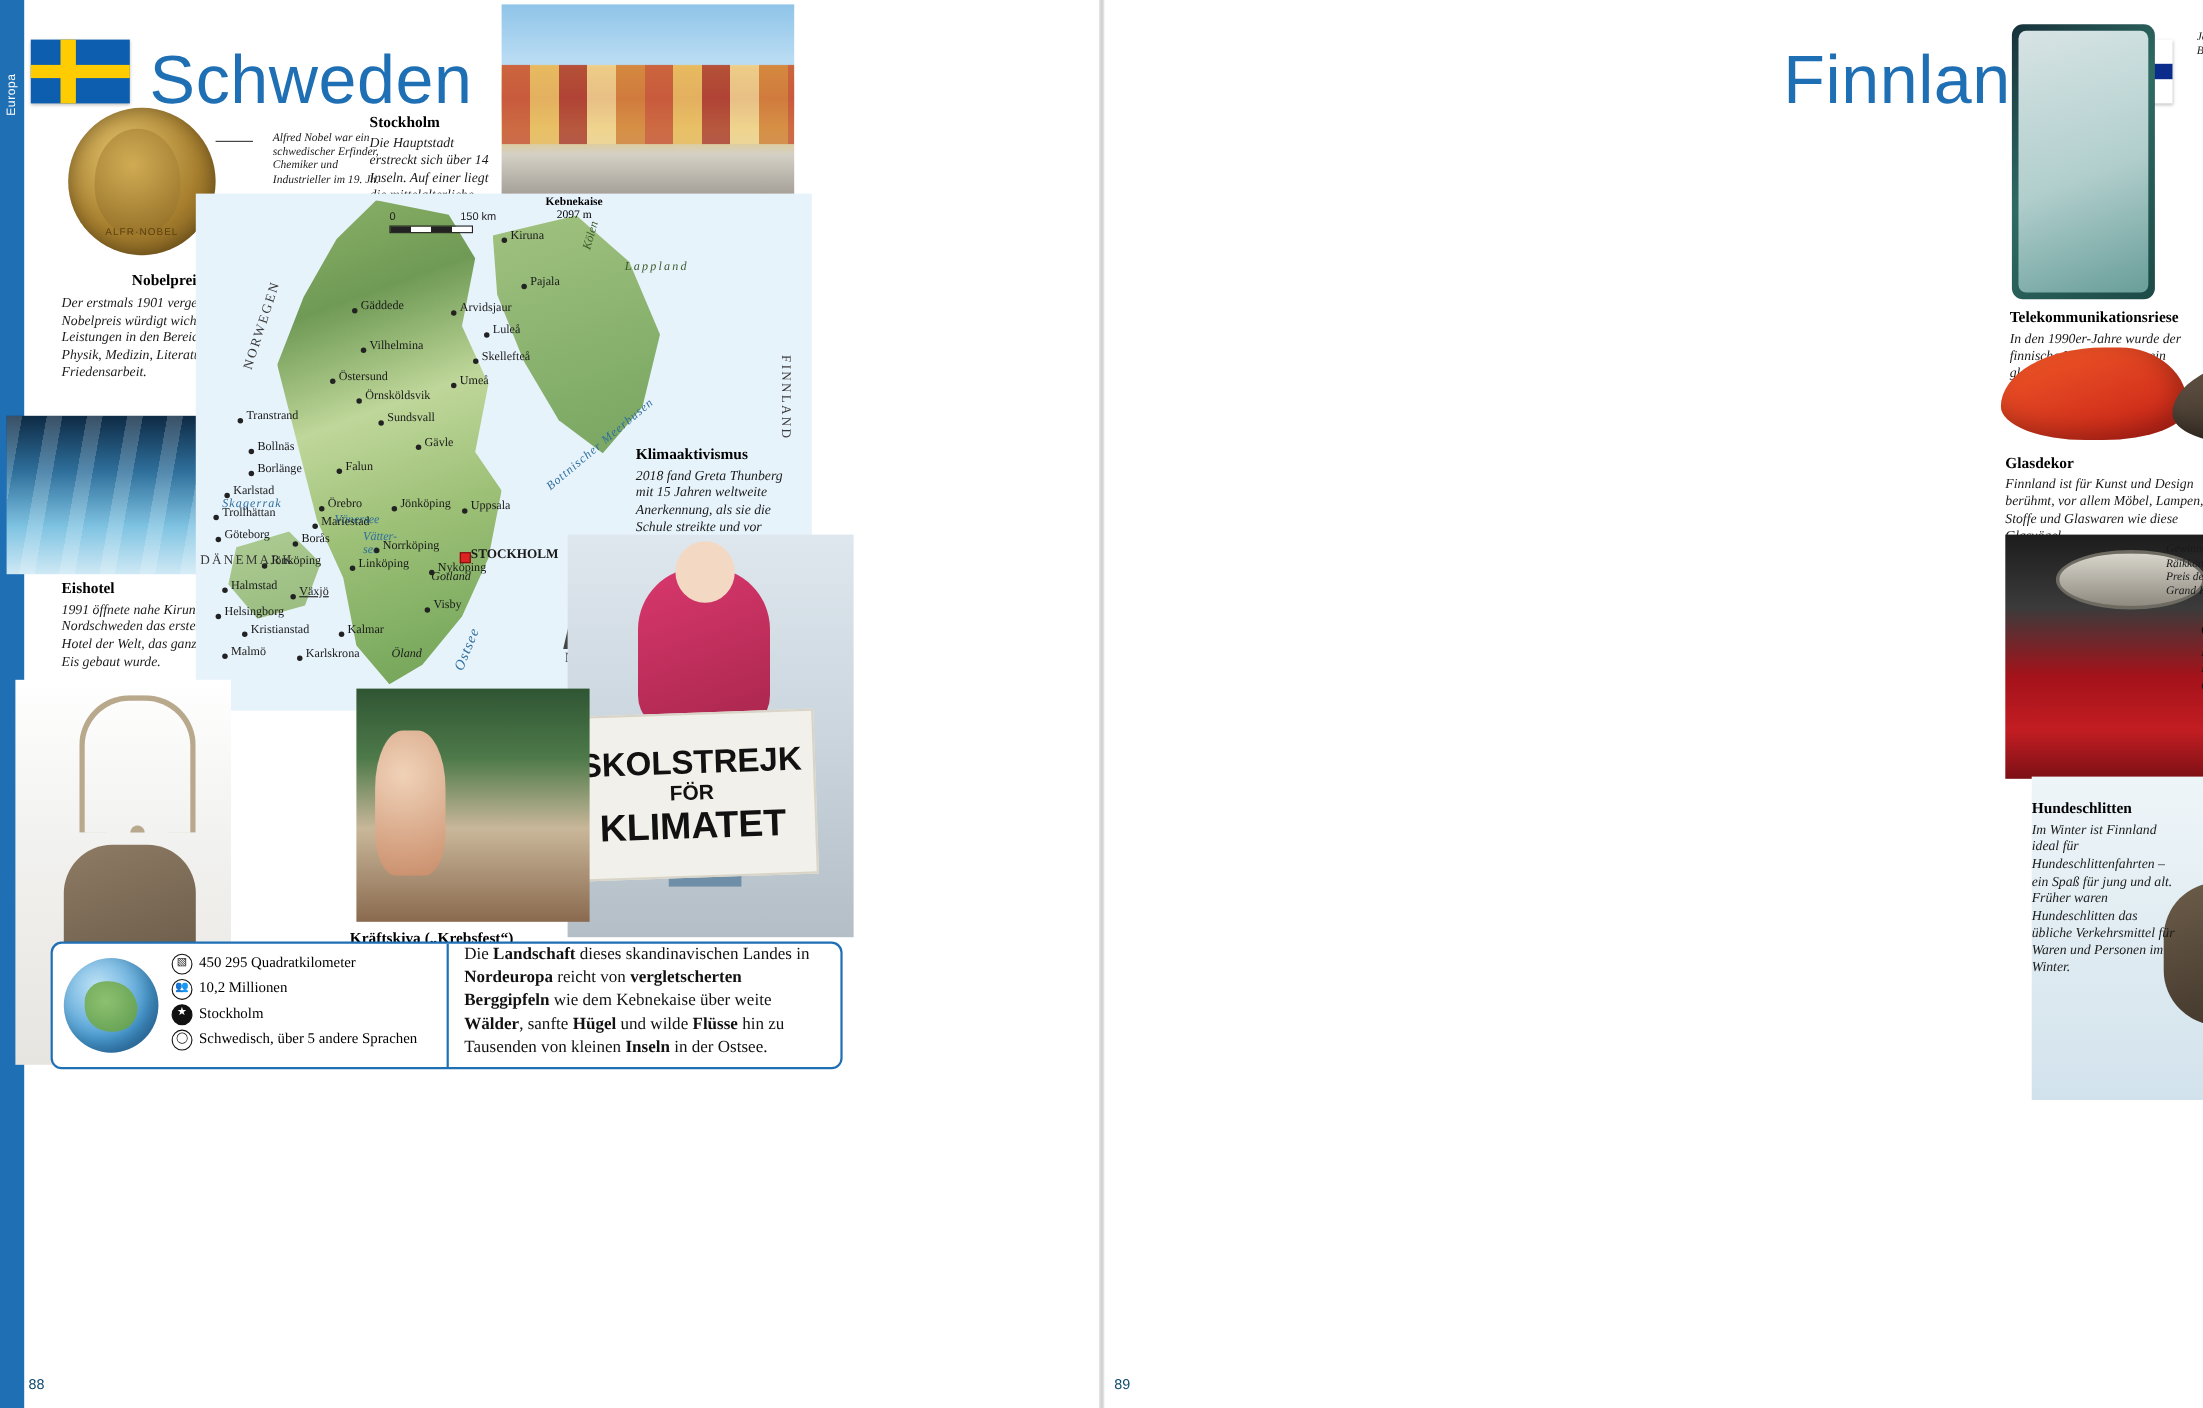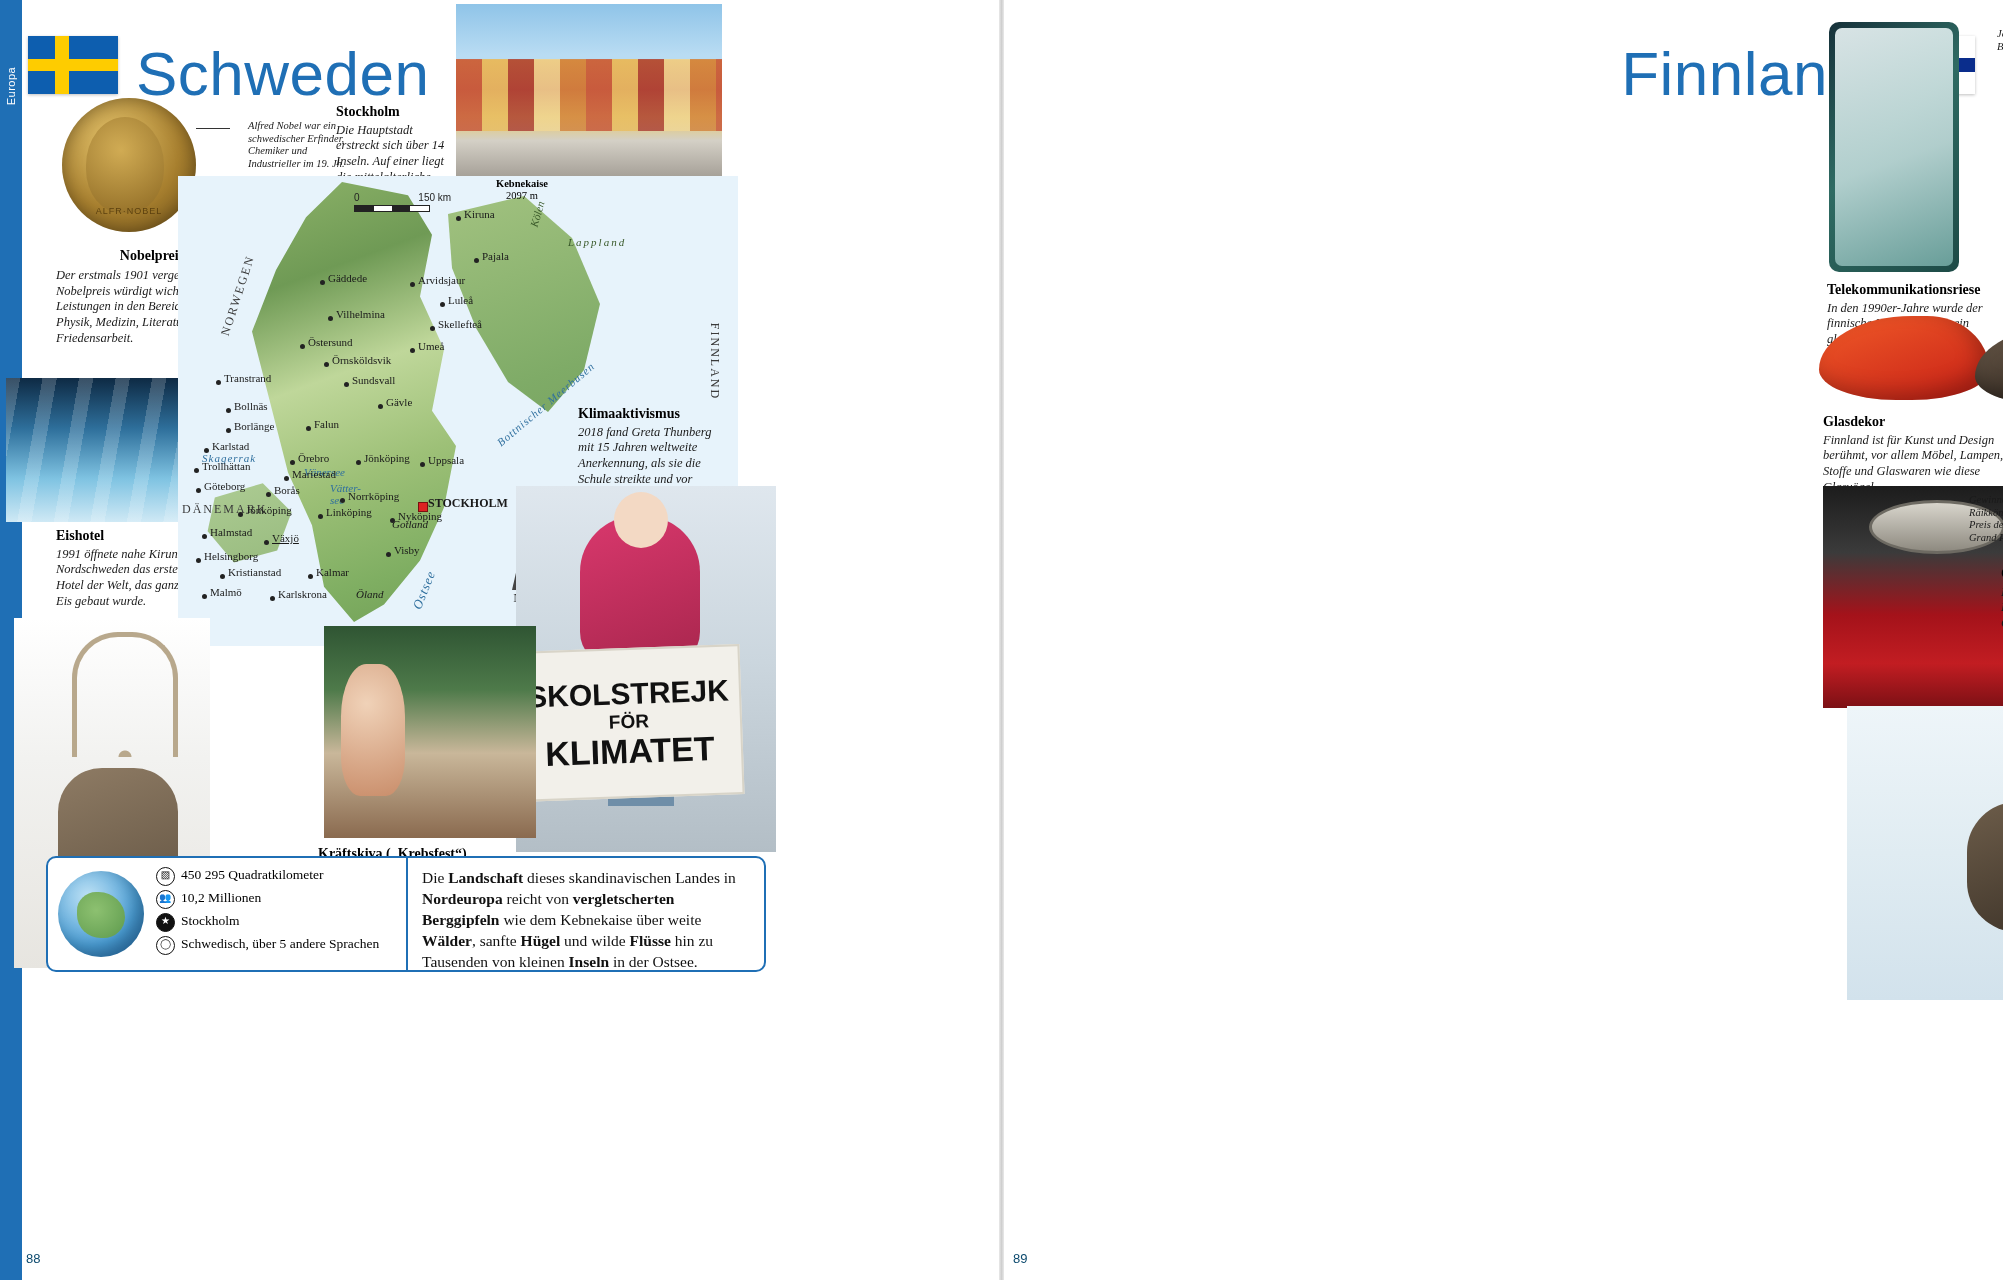--- a/index.html
+++ b/index.html
@@ -166,21 +166,21 @@
     border-radius:40% 55% 45% 50%;opacity:.95;
   }
   .facts{padding:8px 6px 8px 12px;font-size:13.5px;line-height:1.28;}
   .facts .row{display:flex;align-items:flex-start;margin-bottom:3px;}
   .fact-ico{
     width:17px;height:17px;border-radius:50%;border:1.6px solid #111;flex:none;margin-right:6px;margin-top:1px;
     font-family:"Liberation Sans",sans-serif;font-size:10px;line-height:14px;text-align:center;color:#111;
   }
   .fact-ico.filled{background:#111;color:#fff;}
   .summary{
-    padding:10px 14px;font-size:15.5px;line-height:1.35;color:#111;border-left:2px solid #1f6fb5;
+    padding:0 14px;font-size:15.5px;line-height:1.35;color:#111;border-left:2px solid #1f6fb5;
   }
   .summary b{font-weight:bold;}
 
   
   .line{position:absolute;background:#333;}
   .greta-sign{
     position:absolute;background:#f2f0ea;border:2px solid #d8d4c8;transform:rotate(-2deg);
     font-family:"Liberation Sans",sans-serif;font-weight:bold;color:#111;
     display:flex;flex-direction:column;justify-content:center;align-items:center;line-height:1;
   }
@@ -438,15 +438,19 @@
   <div class="abs" style="left:1000px;top:566px;width:156px;">
     <div class="cap-title">Grand-Prix-Champion</div>
     <div class="cap">Der Formel-1-Fahrer Kimi Räikkönen gewann 21-mal den Grand Prix.</div>
   </div>
 
   <div class="photo ph-dogs2" style="left:846px;top:706px;width:480px;height:294px;">
     <div class="abs" style="left:120px;top:96px;width:200px;height:130px;border-radius:50px;background:linear-gradient(160deg,#6d5d4a,#342b22);"></div>
 
   </div>
 
+  <div class="abs" style="left:846px;top:728px;width:130px;">
+    <div class="cap-title">Hundeschlitten</div>
+    <div class="cap">Im Winter ist Finnland ideal für Hundeschlittenfahrten – ein Spaß für jung und alt. Früher waren Hundeschlitten das übliche Verkehrsmittel für Waren und Personen im Winter.</div>
+  </div>
 
   <div class="pagenum" style="left:12px;">89</div>
 </div>
 
 </body></html>

